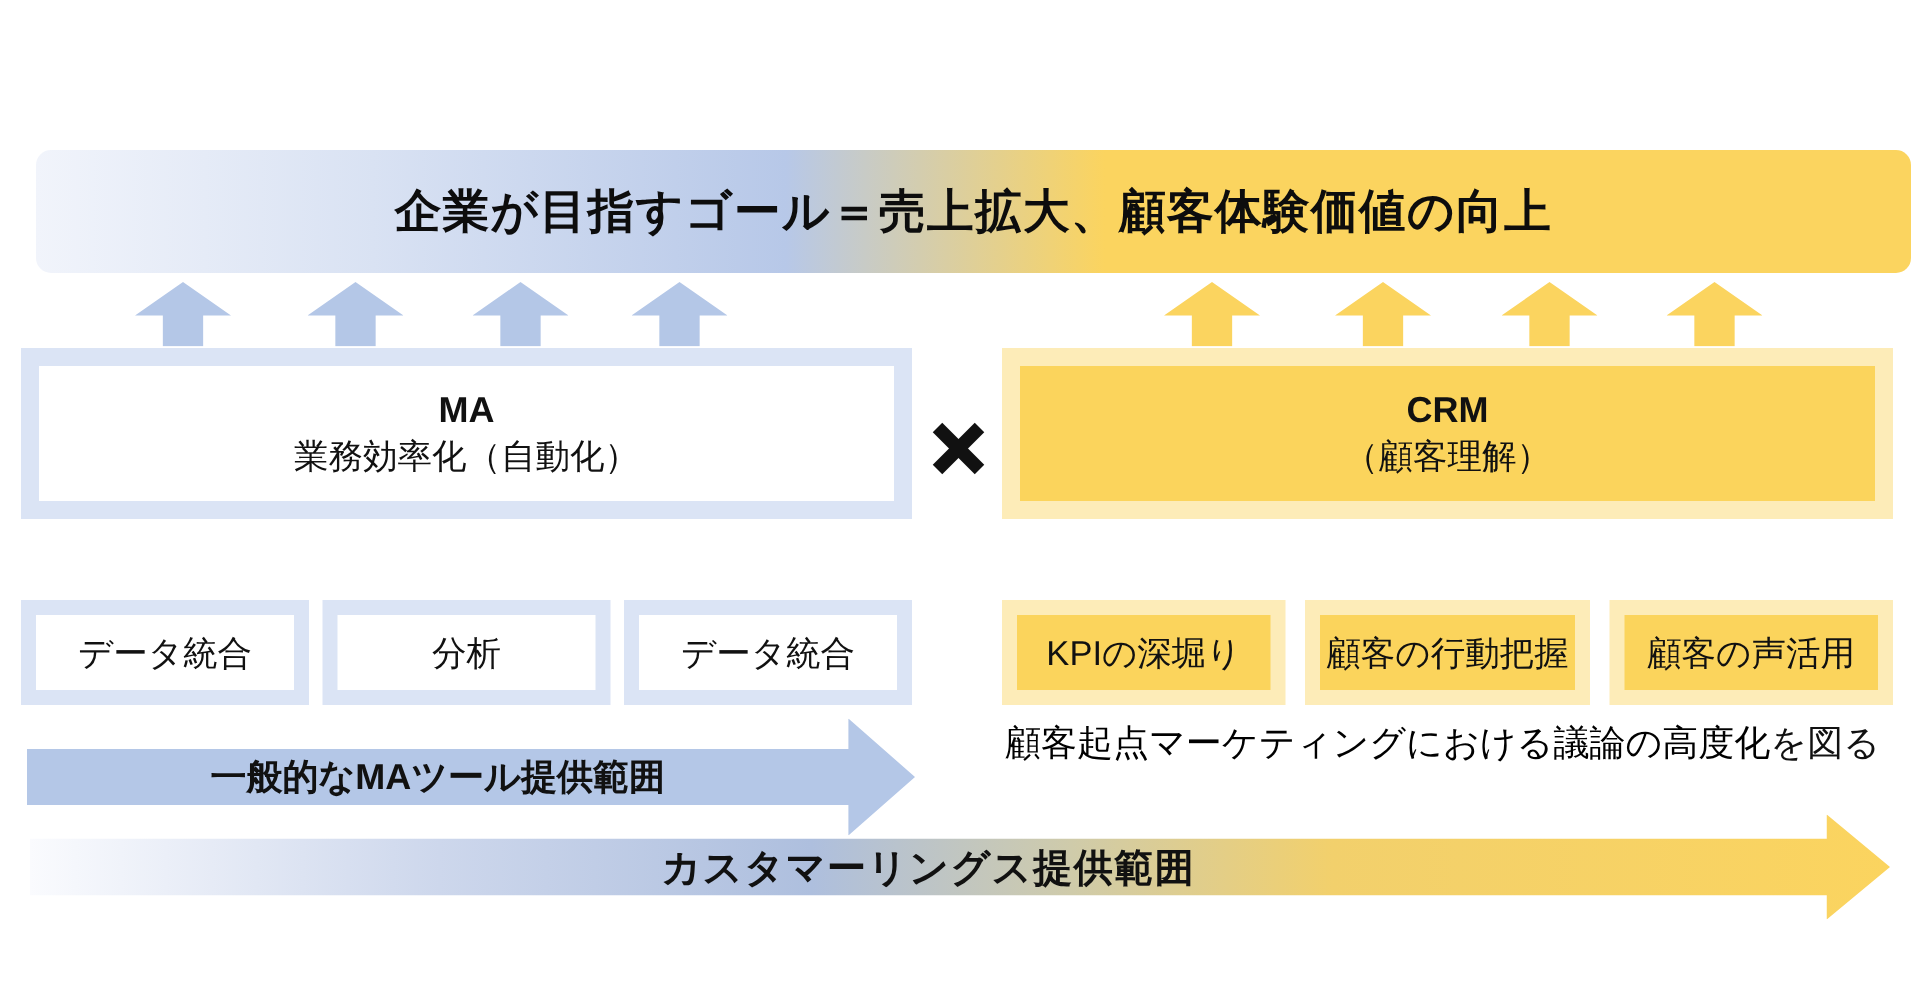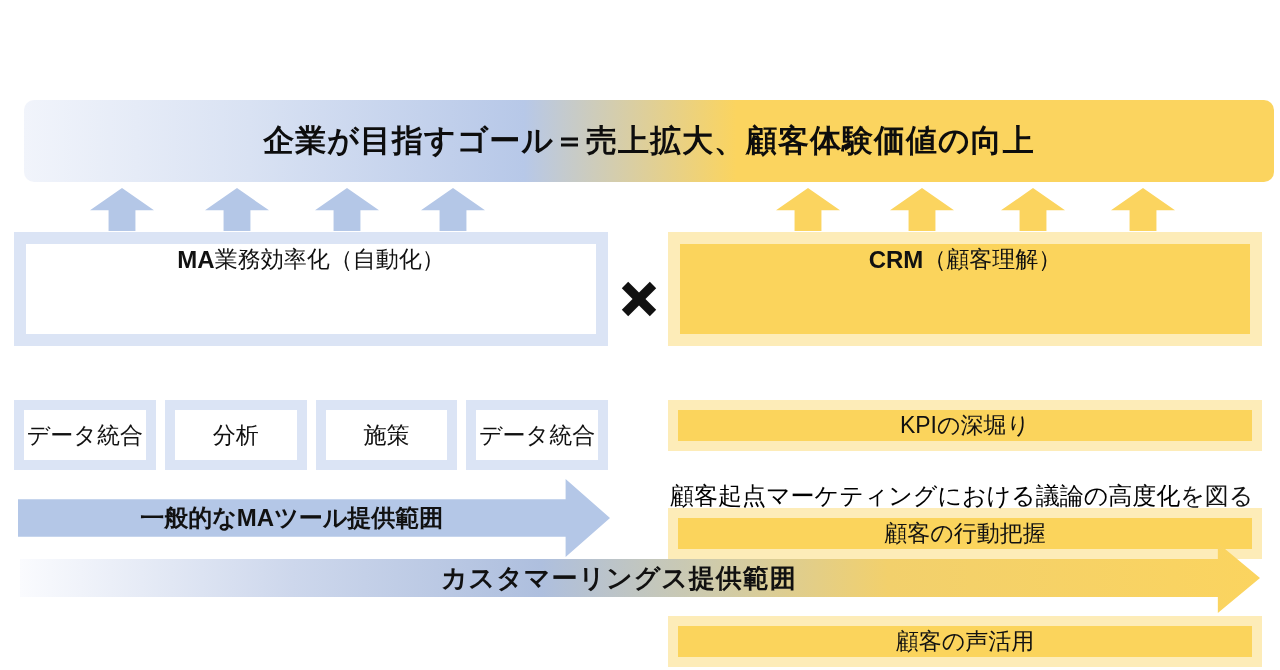--- a/index.html
+++ b/index.html
@@ -41,22 +41,22 @@
   .up-arrow.yellow { background: #fbd45f; }
 
   
   .main-box {
     position: absolute;
     top: 232px;
     width: 594px; height: 114px;
   }
   .main-box .inner {
     position: absolute; inset: 12px;
-    display: flex; flex-direction: row;
-    align-items: flex-start; justify-content: center;
+    display: flex; flex-direction: column;
+    align-items: center; justify-content: center;
     line-height: 31px;
   }
   .ma-box { left: 14px; background: #dbe4f5; }
   .ma-box .inner { background: #ffffff; }
   .crm-box { left: 668px; background: #fdecb8; }
   .crm-box .inner { background: #fbd45c; }
   .main-title { font-size: 24px; font-weight: bold; }
   .main-subtitle { font-size: 23px; }
 
   
@@ -67,21 +67,21 @@
   }
 
   
   .item-row {
     position: absolute;
     top: 356px;
     width: 594px; height: 114px;
     display: flex;
   }
   .item-row.left { left: 14px; gap: 9px; }
-  .item-row.right { left: 668px; gap: 13px; flex-direction: column; }
+  .item-row.right { left: 668px; gap: 13px; }
   .item {
     flex: 1;
     padding: 10px;
     margin-top: 44px;
   }
   .item-row.left .item { background: #dbe4f5; }
   .item-row.right .item { background: #fdecb8; }
   .item .inner {
     width: 100%; height: 100%;
     display: flex; align-items: center; justify-content: center;
@@ -179,23 +179,20 @@
   </div>
 
   <div class="item-row left">
     <div class="item">
       <div class="inner">データ統合</div>
     </div>
     <div class="item">
       <div class="inner">分析</div>
     </div>
     <div class="item">
-      <div class="inner">施策</div>
-    </div>
-    <div class="item">
       <div class="inner">データ統合</div>
     </div>
   </div>
 
   <div class="item-row right">
     <div class="item">
       <div class="inner">KPIの深堀り</div>
     </div>
     <div class="item">
       <div class="inner">顧客の行動把握</div>

